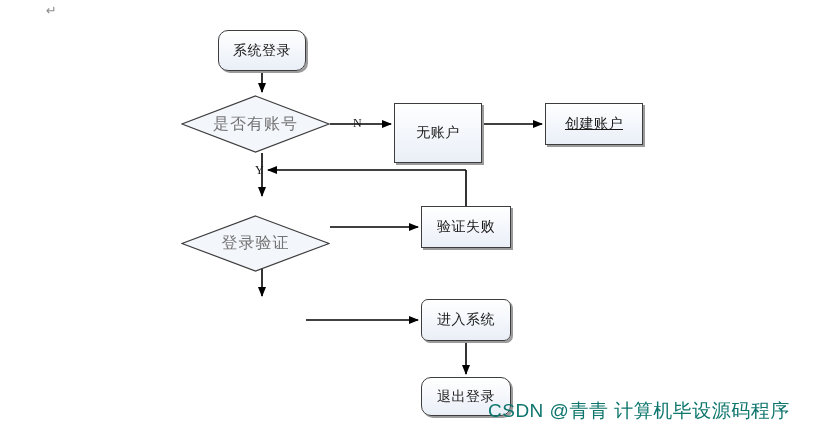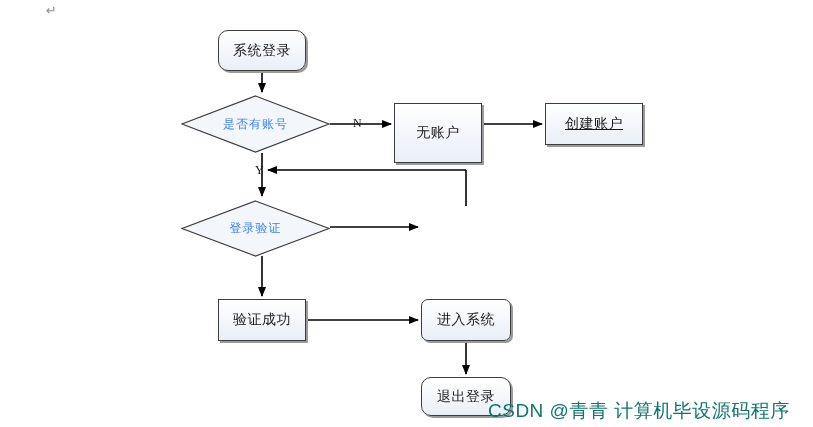--- a/index.html
+++ b/index.html
@@ -54,22 +54,22 @@
   }
   .diamond-label {
     position: absolute;
     left: 0;
     top: 0;
     width: 100%;
     height: 100%;
     display: flex;
     align-items: center;
     justify-content: center;
-    font-size: 12px;
-    color: #3b82f6;
+    font-size: 16px;
+    color: #737373;
     letter-spacing: 1px;
     white-space: nowrap;
     pointer-events: none;
   }
   
   .edges {
     position: absolute;
     left: 0;
     top: 0;
     width: 813px;
@@ -162,31 +162,31 @@
   </div>
 
   <div class="node" style="left:394px; top:103px; width:88px; height:60px;text-align:center;">
     <span>无账户</span>
   </div>
 
   <div class="node" style="left:545px; top:103px; width:98px; height:42px;text-decoration:underline;">
     <span>创建账户</span>
   </div>
 
-  <div class="diamond-wrap" style="left:181px; top:200px; width:149px; height:57px;">
+  <div class="diamond-wrap" style="left:181px; top:215px; width:149px; height:57px;">
     <svg width="149" height="57" viewBox="0 0 149 57" xmlns="http://www.w3.org/2000/svg">
       <polygon points="74.5,1 148,28.5 74.5,56 1,28.5" fill="#f3f6fb" stroke="#3d3d3d" stroke-width="1.2"></polygon>
     </svg>
     <span class="diamond-label">登录验证</span>
   </div>
 
+  <div class="node" style="left:421px; top:206px; width:90px; height:42px;">
+    <span>验证失败</span>
+  </div>
 
-  <div class="node" style="left:218px; top:299px; width:88px; height:42px;">
-    <span>验证成功</span>
-  </div>
 
   <div class="node" style="left:421px; top:299px; width:90px; height:42px;border-radius:7px;">
     <span>进入系统</span>
   </div>
 
   <div class="node rounded" style="left:421px; top:377px; width:90px; height:39px;">
     <span>退出登录</span>
   </div>
 
   <span class="watermark">CSDN @青青  计算机毕设源码程序</span>

